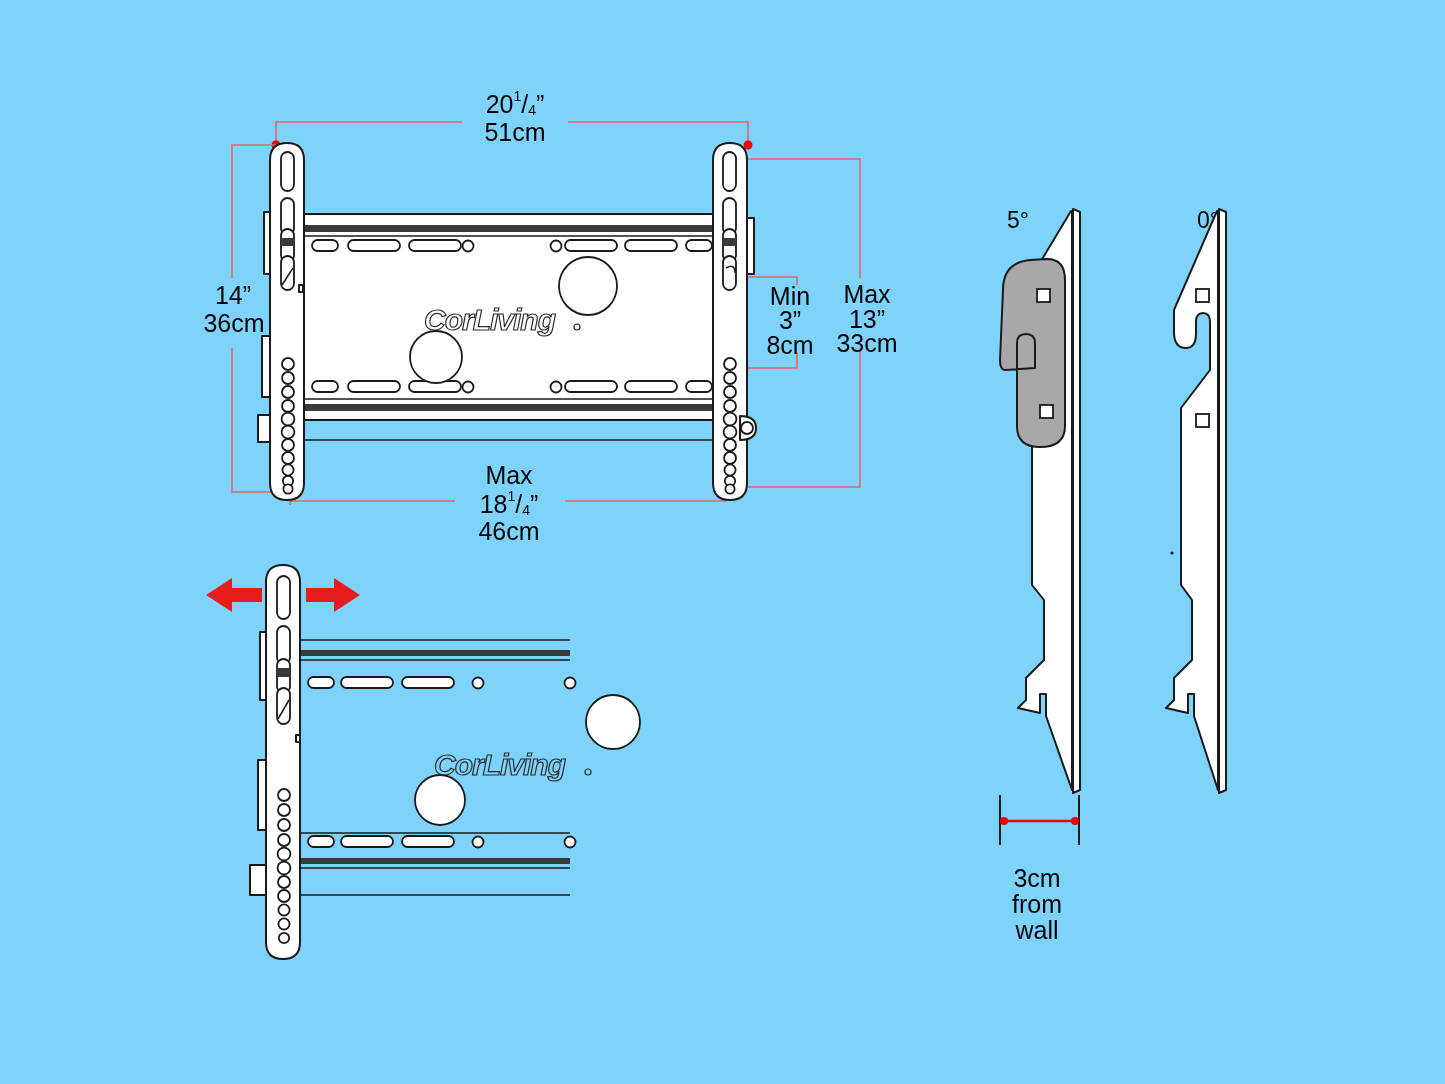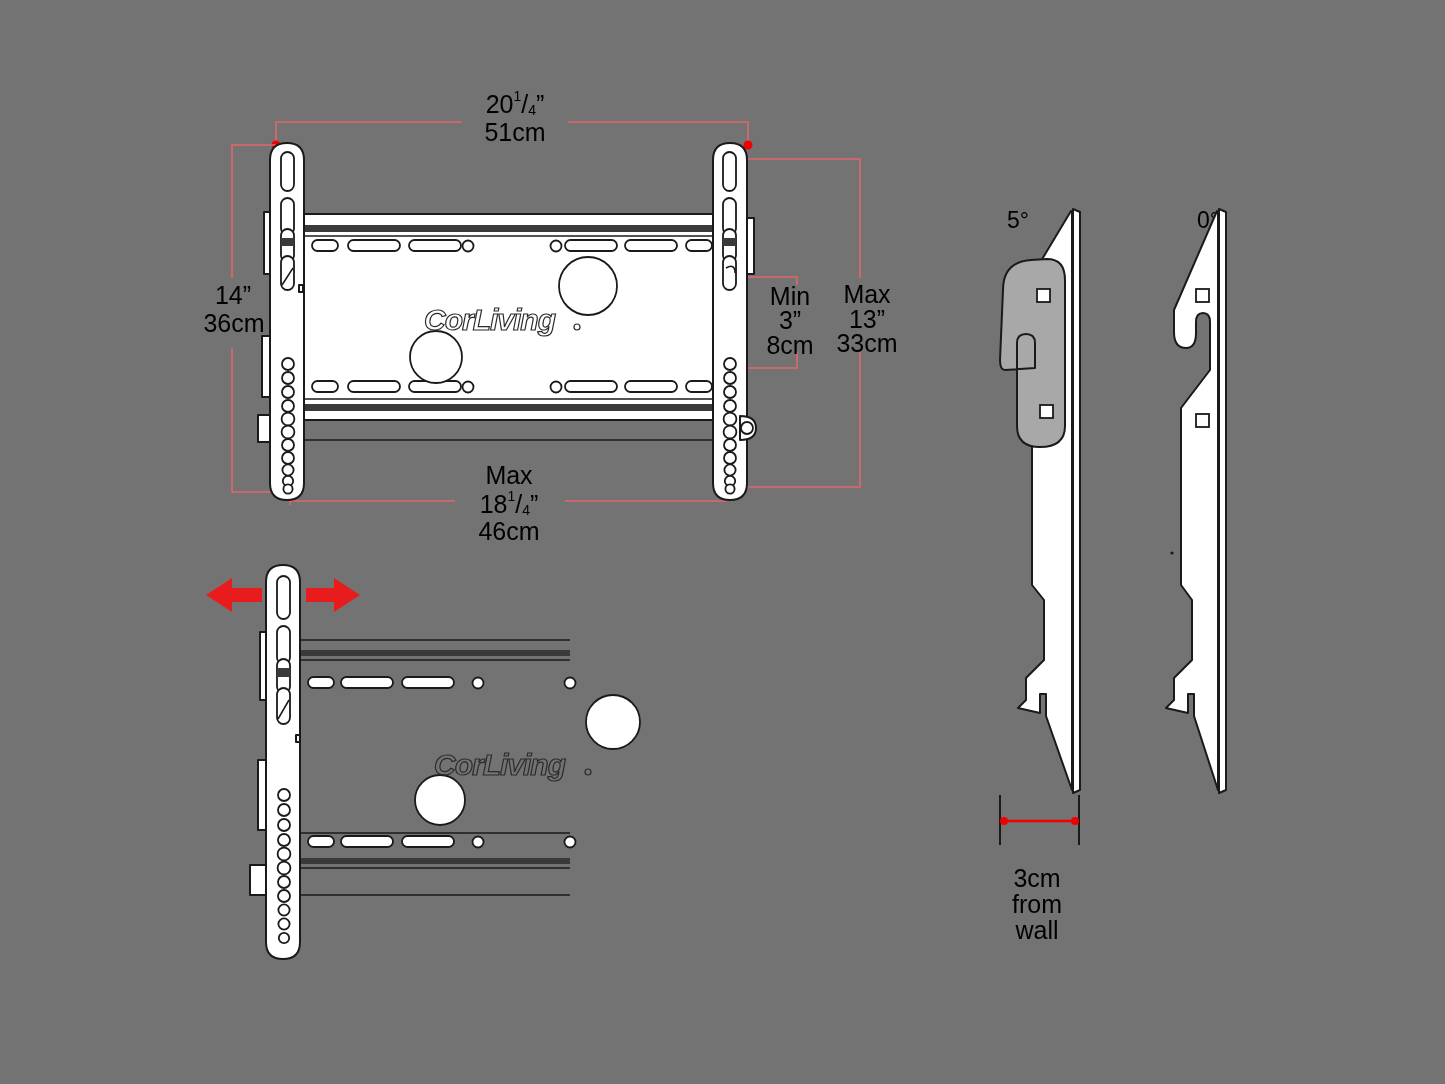--- a/index.html
+++ b/index.html
@@ -11,21 +11,21 @@
     width: 1445px;
     height: 1084px;
     font-family: "Liberation Sans", sans-serif;
     color: #000000;
     overflow: hidden;
   }
   #stage {
     position: relative;
     width: 1445px;
     height: 1084px;
-    background: #737373;
+    background: #7dd3fc;
   }
   #stage > svg {
     position: absolute;
     left: 0;
     top: 0;
   }
   .dim-text {
     font-family: "Liberation Sans", sans-serif;
     font-size: 25px;
     fill: #000000;

